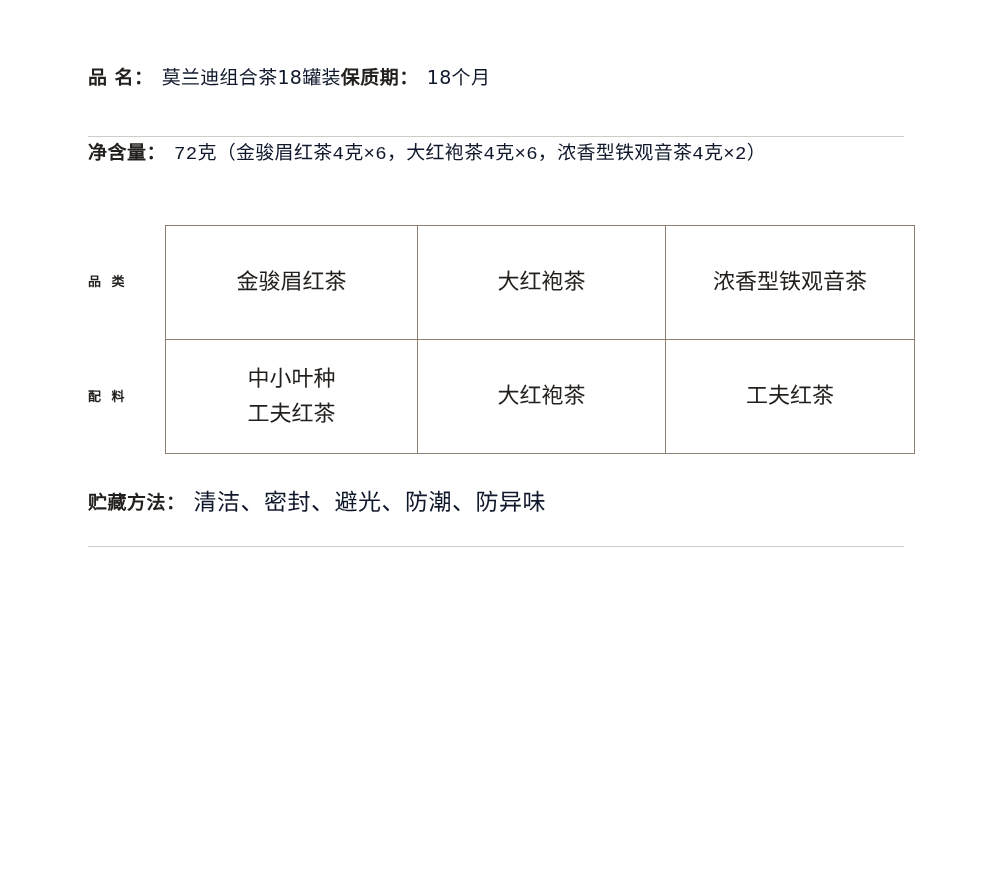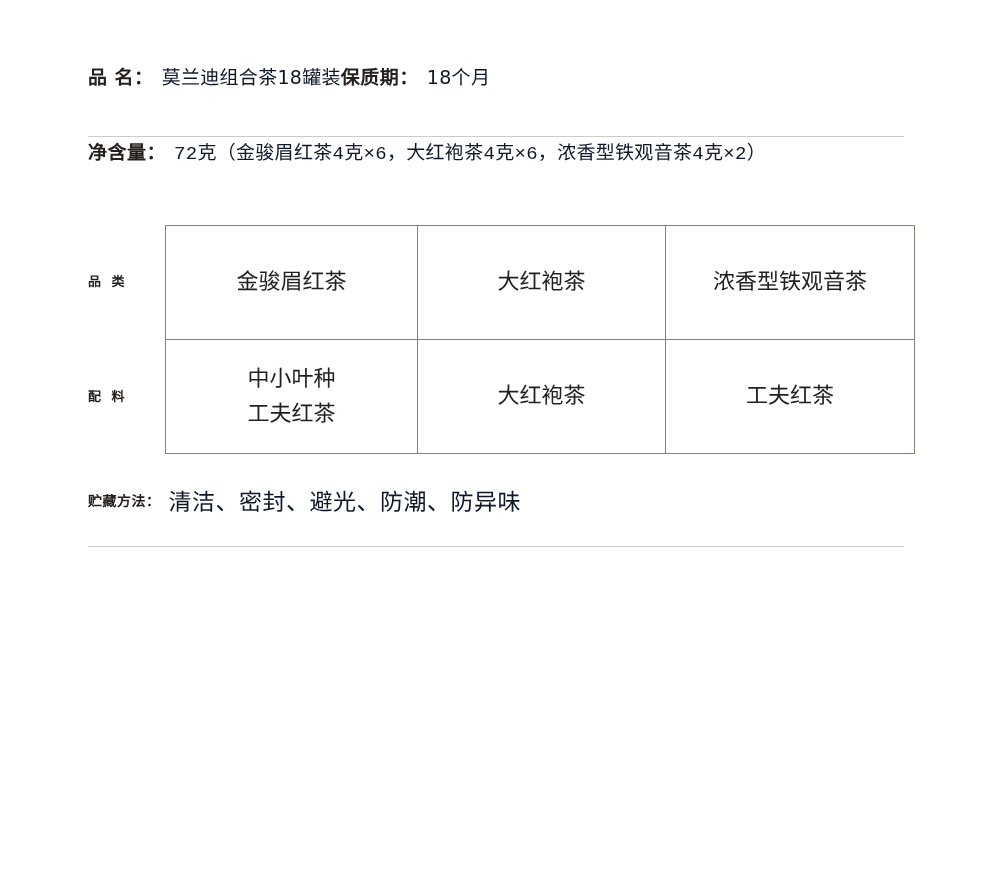--- a/index.html
+++ b/index.html
@@ -101,21 +101,21 @@
   .col-a { width: 249px; }
   .col-b { width: 245px; }
   .col-c { width: 246px; }
 
   
   .row-store {
     height: 92px;
     display: flex;
     align-items: center;
   }
-  .row-store .field-label { font-size: 14px; }
+  .row-store .field-label { font-size: 19px; }
   .row-store .field-value { font-size: 23px; letter-spacing: 0.5px; }
 
   .bottom-rule {
     margin-top: 0;
   }
 </style>
 </head>
 <body>
 
 <div class="sheet">

